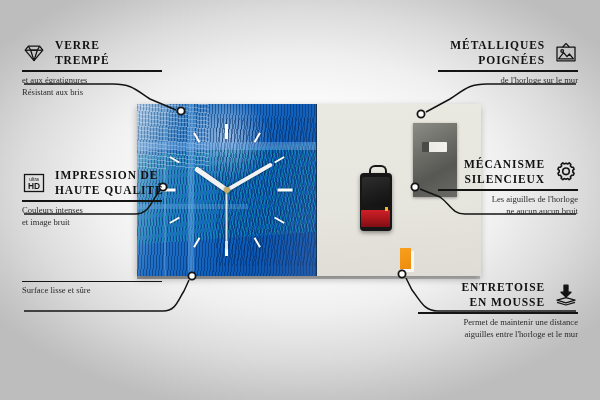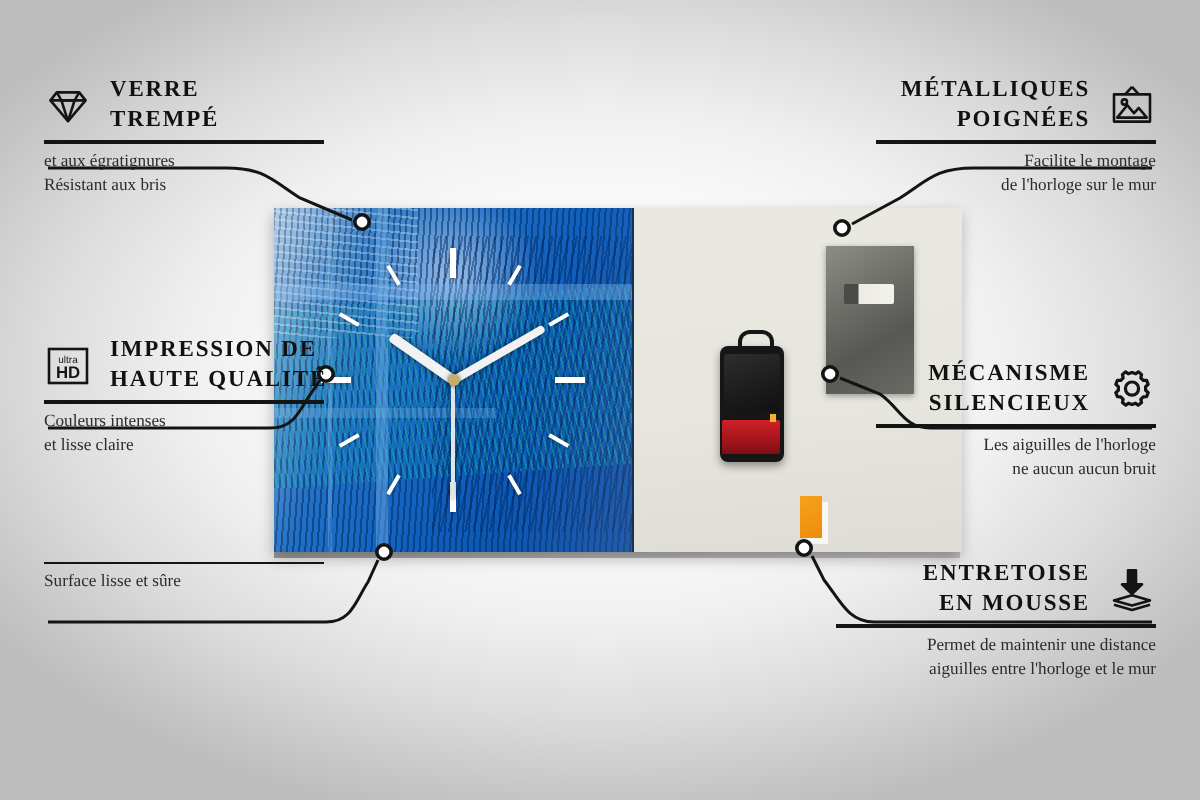--- a/index.html
+++ b/index.html
@@ -203,21 +203,21 @@
         <text x="12" y="18" text-anchor="middle" font-family="Liberation Sans, sans-serif" font-size="8.4" font-weight="bold" fill="#141414">HD</text>
       </svg>
       <div class="title">
         <div>IMPRESSION DE</div>
         <div>HAUTE QUALITÉ</div>
       </div>
     </div>
     <div class="rule"></div>
     <div class="desc">
       <div>Couleurs intenses</div>
-      <div>et lisse claire</div>
+      <div>et image bruit</div>
     </div>
   </div>
 
   <div class="callout left" style="left:22px;top:278px;width:140px;">
     <div class="rule"></div>
     <div class="desc">
       <div>Surface lisse et sûre</div>
     </div>
   </div>
 
@@ -232,26 +232,25 @@
           <path d="M12 2.4 L8.6 6.2"></path>
             <path d="M12 2.4 L15.4 6.2"></path>
           <rect x="3" y="6.2" width="18" height="13.6"></rect>
           <path d="M4.6 17.8 L9.6 11.6 L13 15.6 L15.4 13 L19.4 17.8 Z"></path>
           <circle cx="8.2" cy="10" r="1.3"></circle>
         </g>
       </svg>
     </div>
     <div class="rule"></div>
     <div class="desc">
-      <div>Facilite le montage</div>
       <div>de l'horloge sur le mur</div>
     </div>
   </div>
 
-  <div class="callout right" style="left:438px;top:180px;width:140px;">
+  <div class="callout right" style="left:438px;top:157px;width:140px;">
     <div class="head">
       <div class="title">
         <div>MÉCANISME</div>
         <div>SILENCIEUX</div>
       </div>
       <svg class="ic" viewBox="0 0 24 24">
         <g fill="none" stroke="#141414" stroke-width="1.6" stroke-linejoin="round">
           <path d="M12 3.2 L13.9 3.9 L15.2 2.9 L16.8 4.3 L16.4 5.9 L17.6 7.2
                    L19.3 7.2 L20.1 9.2 L18.8 10.4 L18.8 12.1 L20.1 13.3 L19.3 15.3
                    L17.6 15.4 L16.4 16.7 L16.8 18.3 L15.1 19.6 L13.8 18.6 L12 19.3

